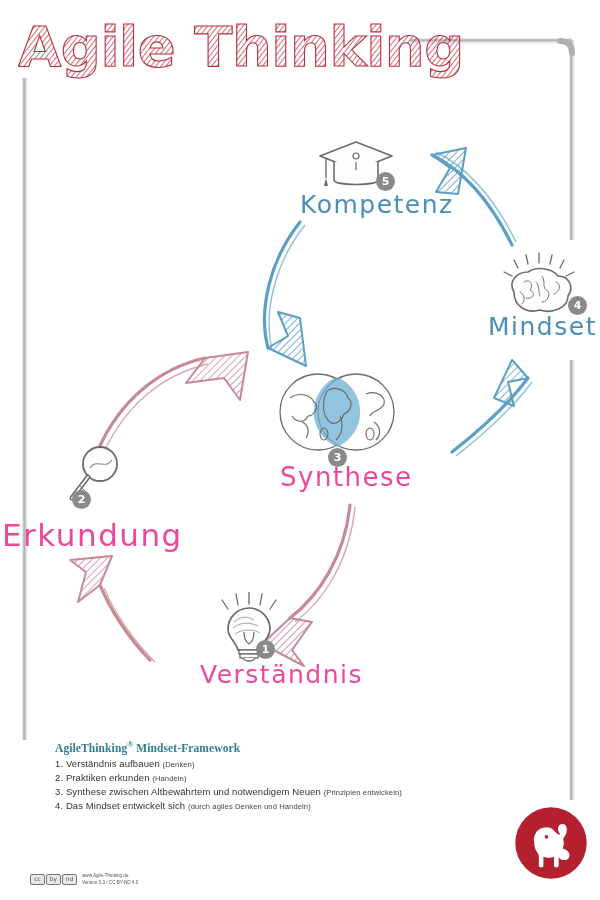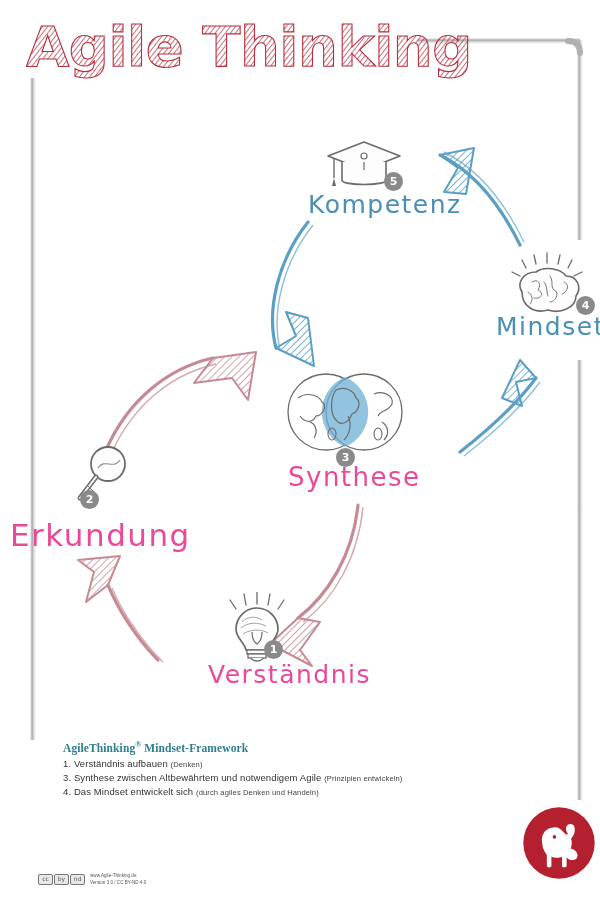--- a/index.html
+++ b/index.html
@@ -2,21 +2,21 @@
 <html><head>
 <meta charset="utf-8">
 <style>
   html,body{margin:0;padding:0;}
   body{
     width:600px;height:900px;
     background:#ffffff;
     font-family:"Liberation Sans",sans-serif;
     position:relative;overflow:hidden;
   }
-  .stage{position:absolute;inset:0;margin-left:8px;}
+  .stage{position:absolute;inset:0;}
 
   
   .frame-svg{position:absolute;left:0;top:0;width:600px;height:900px;pointer-events:none;}
   .title-svg{position:absolute;left:18px;top:8px;}
 
   
   .node{position:absolute;}
   .node-label{
     font-family:"DejaVu Sans",sans-serif;
     font-weight:400;
@@ -250,22 +250,27 @@
   <div class="legend">
     <div class="legend-title">
       <span>AgileThinking</span><sup>®</sup><span> Mindset-Framework</span>
     </div>
     <div class="legend-item">
       <span>1.</span>
       <span>Verständnis aufbauen</span>
       <span class="paren">(Denken)</span>
     </div>
     <div class="legend-item">
+      <span>2.</span>
+      <span>Praktiken erkunden</span>
+      <span class="paren">(Handeln)</span>
+    </div>
+    <div class="legend-item">
       <span>3.</span>
-      <span>Synthese zwischen Altbewährtem und notwendigem Agile</span>
+      <span>Synthese zwischen Altbewährtem und notwendigem Neuen</span>
       <span class="paren">(Prinzipien entwickeln)</span>
     </div>
     <div class="legend-item">
       <span>4.</span>
       <span>Das Mindset entwickelt sich</span>
       <span class="paren">(durch agiles Denken und Handeln)</span>
     </div>
   </div>
 
   <div class="footer">

